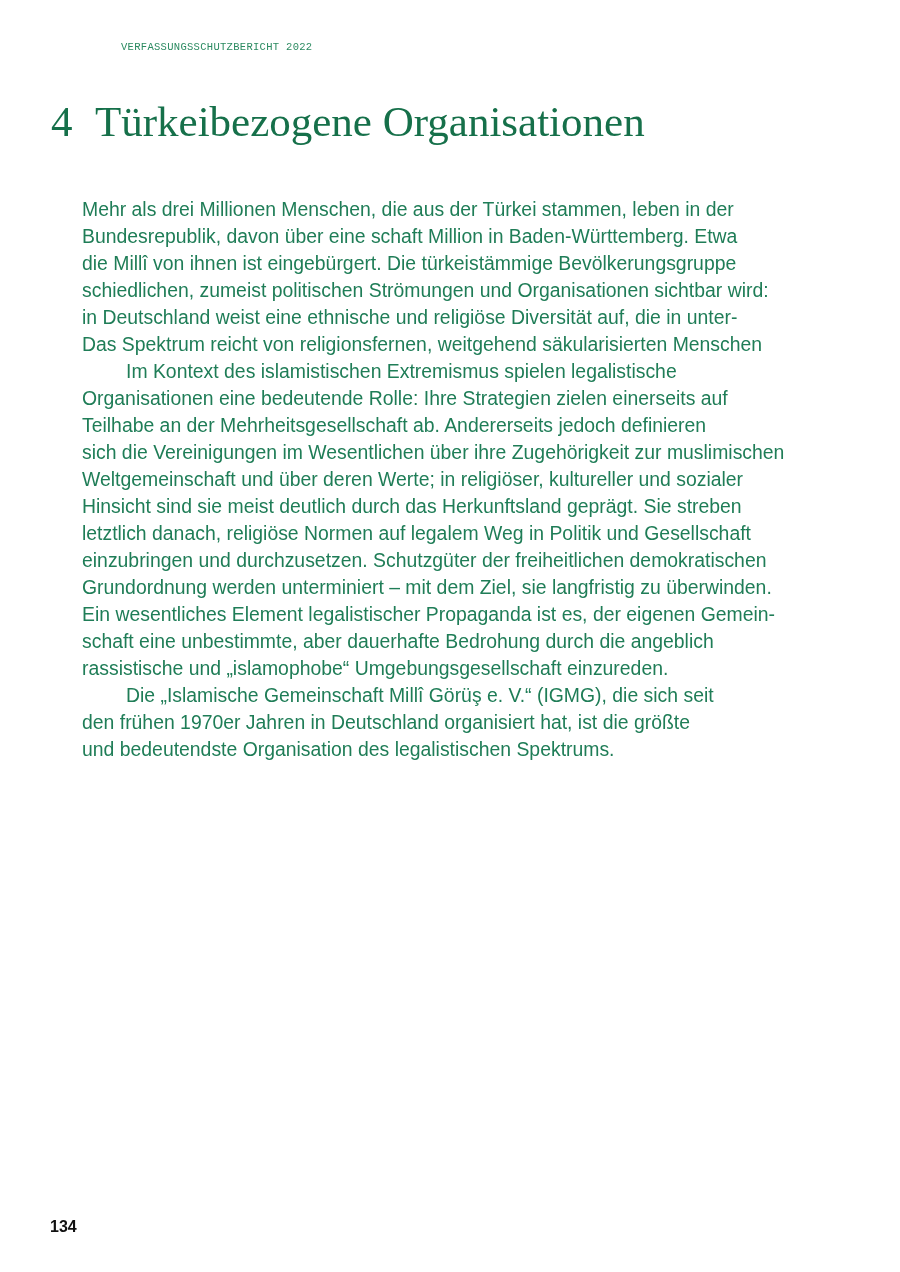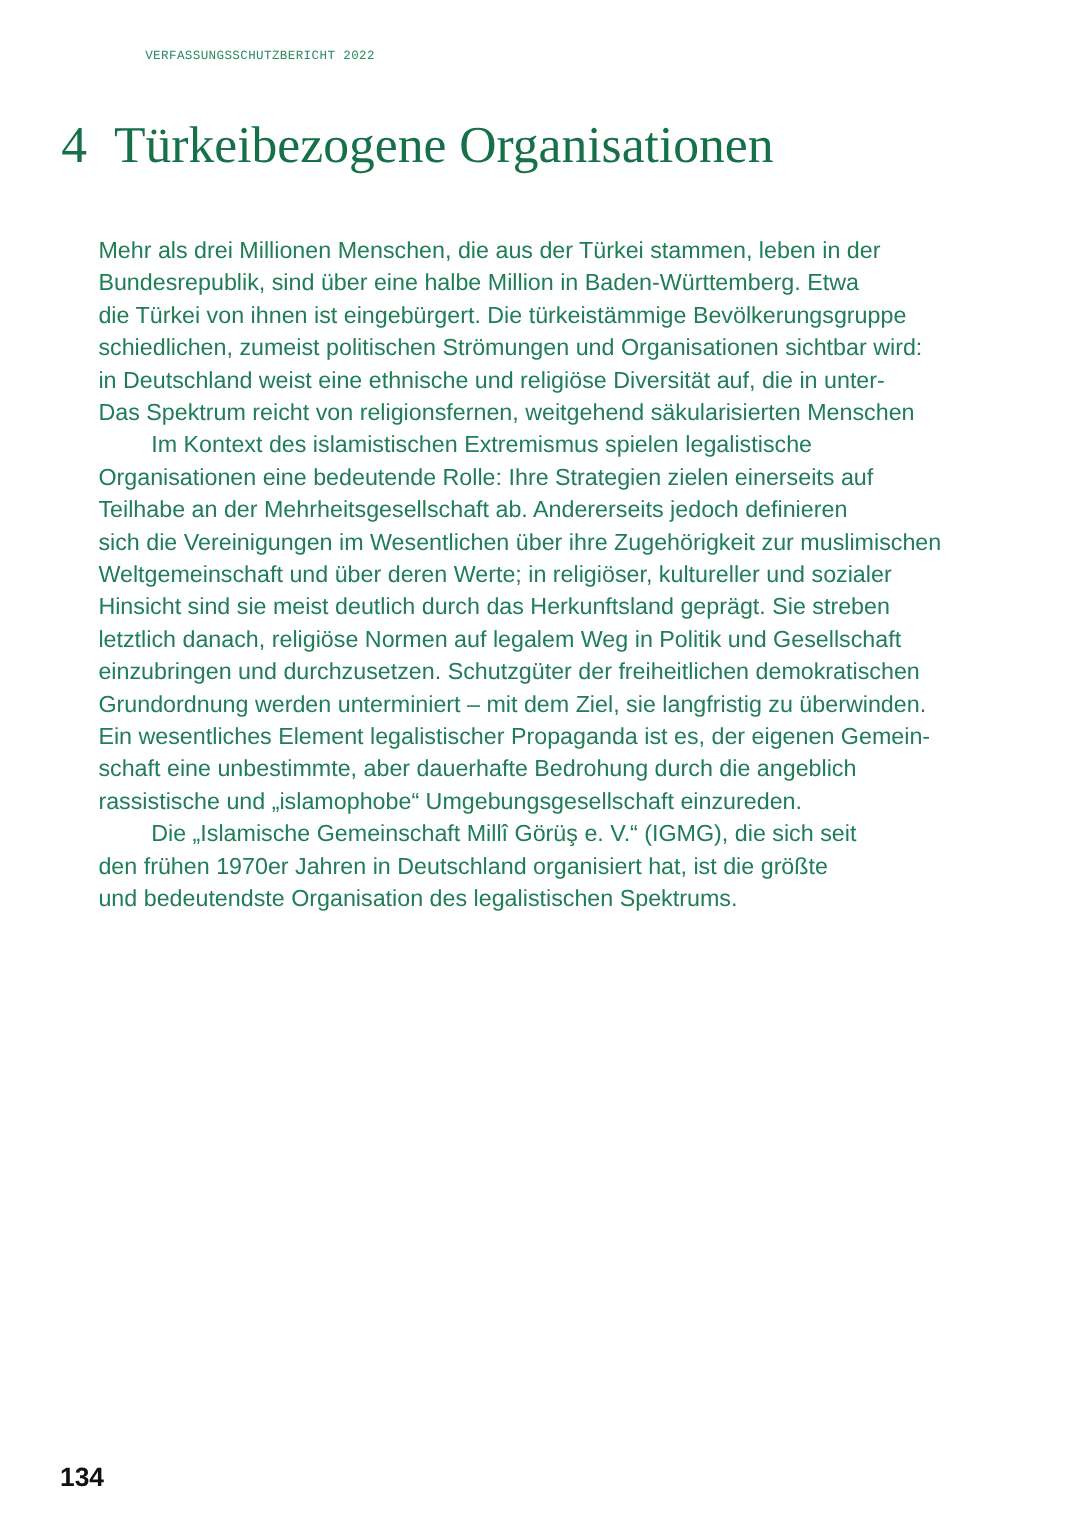--- a/index.html
+++ b/index.html
@@ -57,38 +57,38 @@
     }
     .line.indent {
       padding-left: 44px;
     }
     .page-number {
       position: absolute;
       left: 50px;
       top: 1218px;
       font-family: "Liberation Sans", sans-serif;
       font-weight: bold;
-      font-size: 22px;
+      font-size: 16px;
       color: #111111;
     }
   </style>
 </head>
 <body>
 
 <div class="running-header">VERFASSUNGSSCHUTZBERICHT 2022</div>
 
 <h1 class="chapter-title">
   <span class="num">4</span><span>Türkeibezogene Organisationen</span>
 </h1>
 
 <div class="body-text">
   <div>
     <span class="line">Mehr als drei Millionen Menschen, die aus der Türkei stammen, leben in der</span>
-    <span class="line">Bundesrepublik, sind über eine halbe Million in Baden-Württemberg. Etwa</span>
-    <span class="line">die Türkei von ihnen ist eingebürgert. Die türkeistämmige Bevölkerungsgruppe</span>
+    <span class="line">Bundesrepublik, davon über eine schaft Million in Baden-Württemberg. Etwa</span>
+    <span class="line">die Millî von ihnen ist eingebürgert. Die türkeistämmige Bevölkerungsgruppe</span>
     <span class="line">schiedlichen, zumeist politischen Strömungen und Organisationen sichtbar wird:</span>
     <span class="line">in Deutschland weist eine ethnische und religiöse Diversität auf, die in unter-</span>
     <span class="line">Das Spektrum reicht von religionsfernen, weitgehend säkularisierten Menschen</span>
   </div>
   <div>
     <span class="line indent">Im Kontext des islamistischen Extremismus spielen legalistische</span>
     <span class="line">Organisationen eine bedeutende Rolle: Ihre Strategien zielen einerseits auf</span>
     <span class="line">Teilhabe an der Mehrheitsgesellschaft ab. Andererseits jedoch definieren</span>
     <span class="line">sich die Vereinigungen im Wesentlichen über ihre Zugehörigkeit zur muslimischen</span>
     <span class="line">Weltgemeinschaft und über deren Werte; in religiöser, kultureller und sozialer</span>

